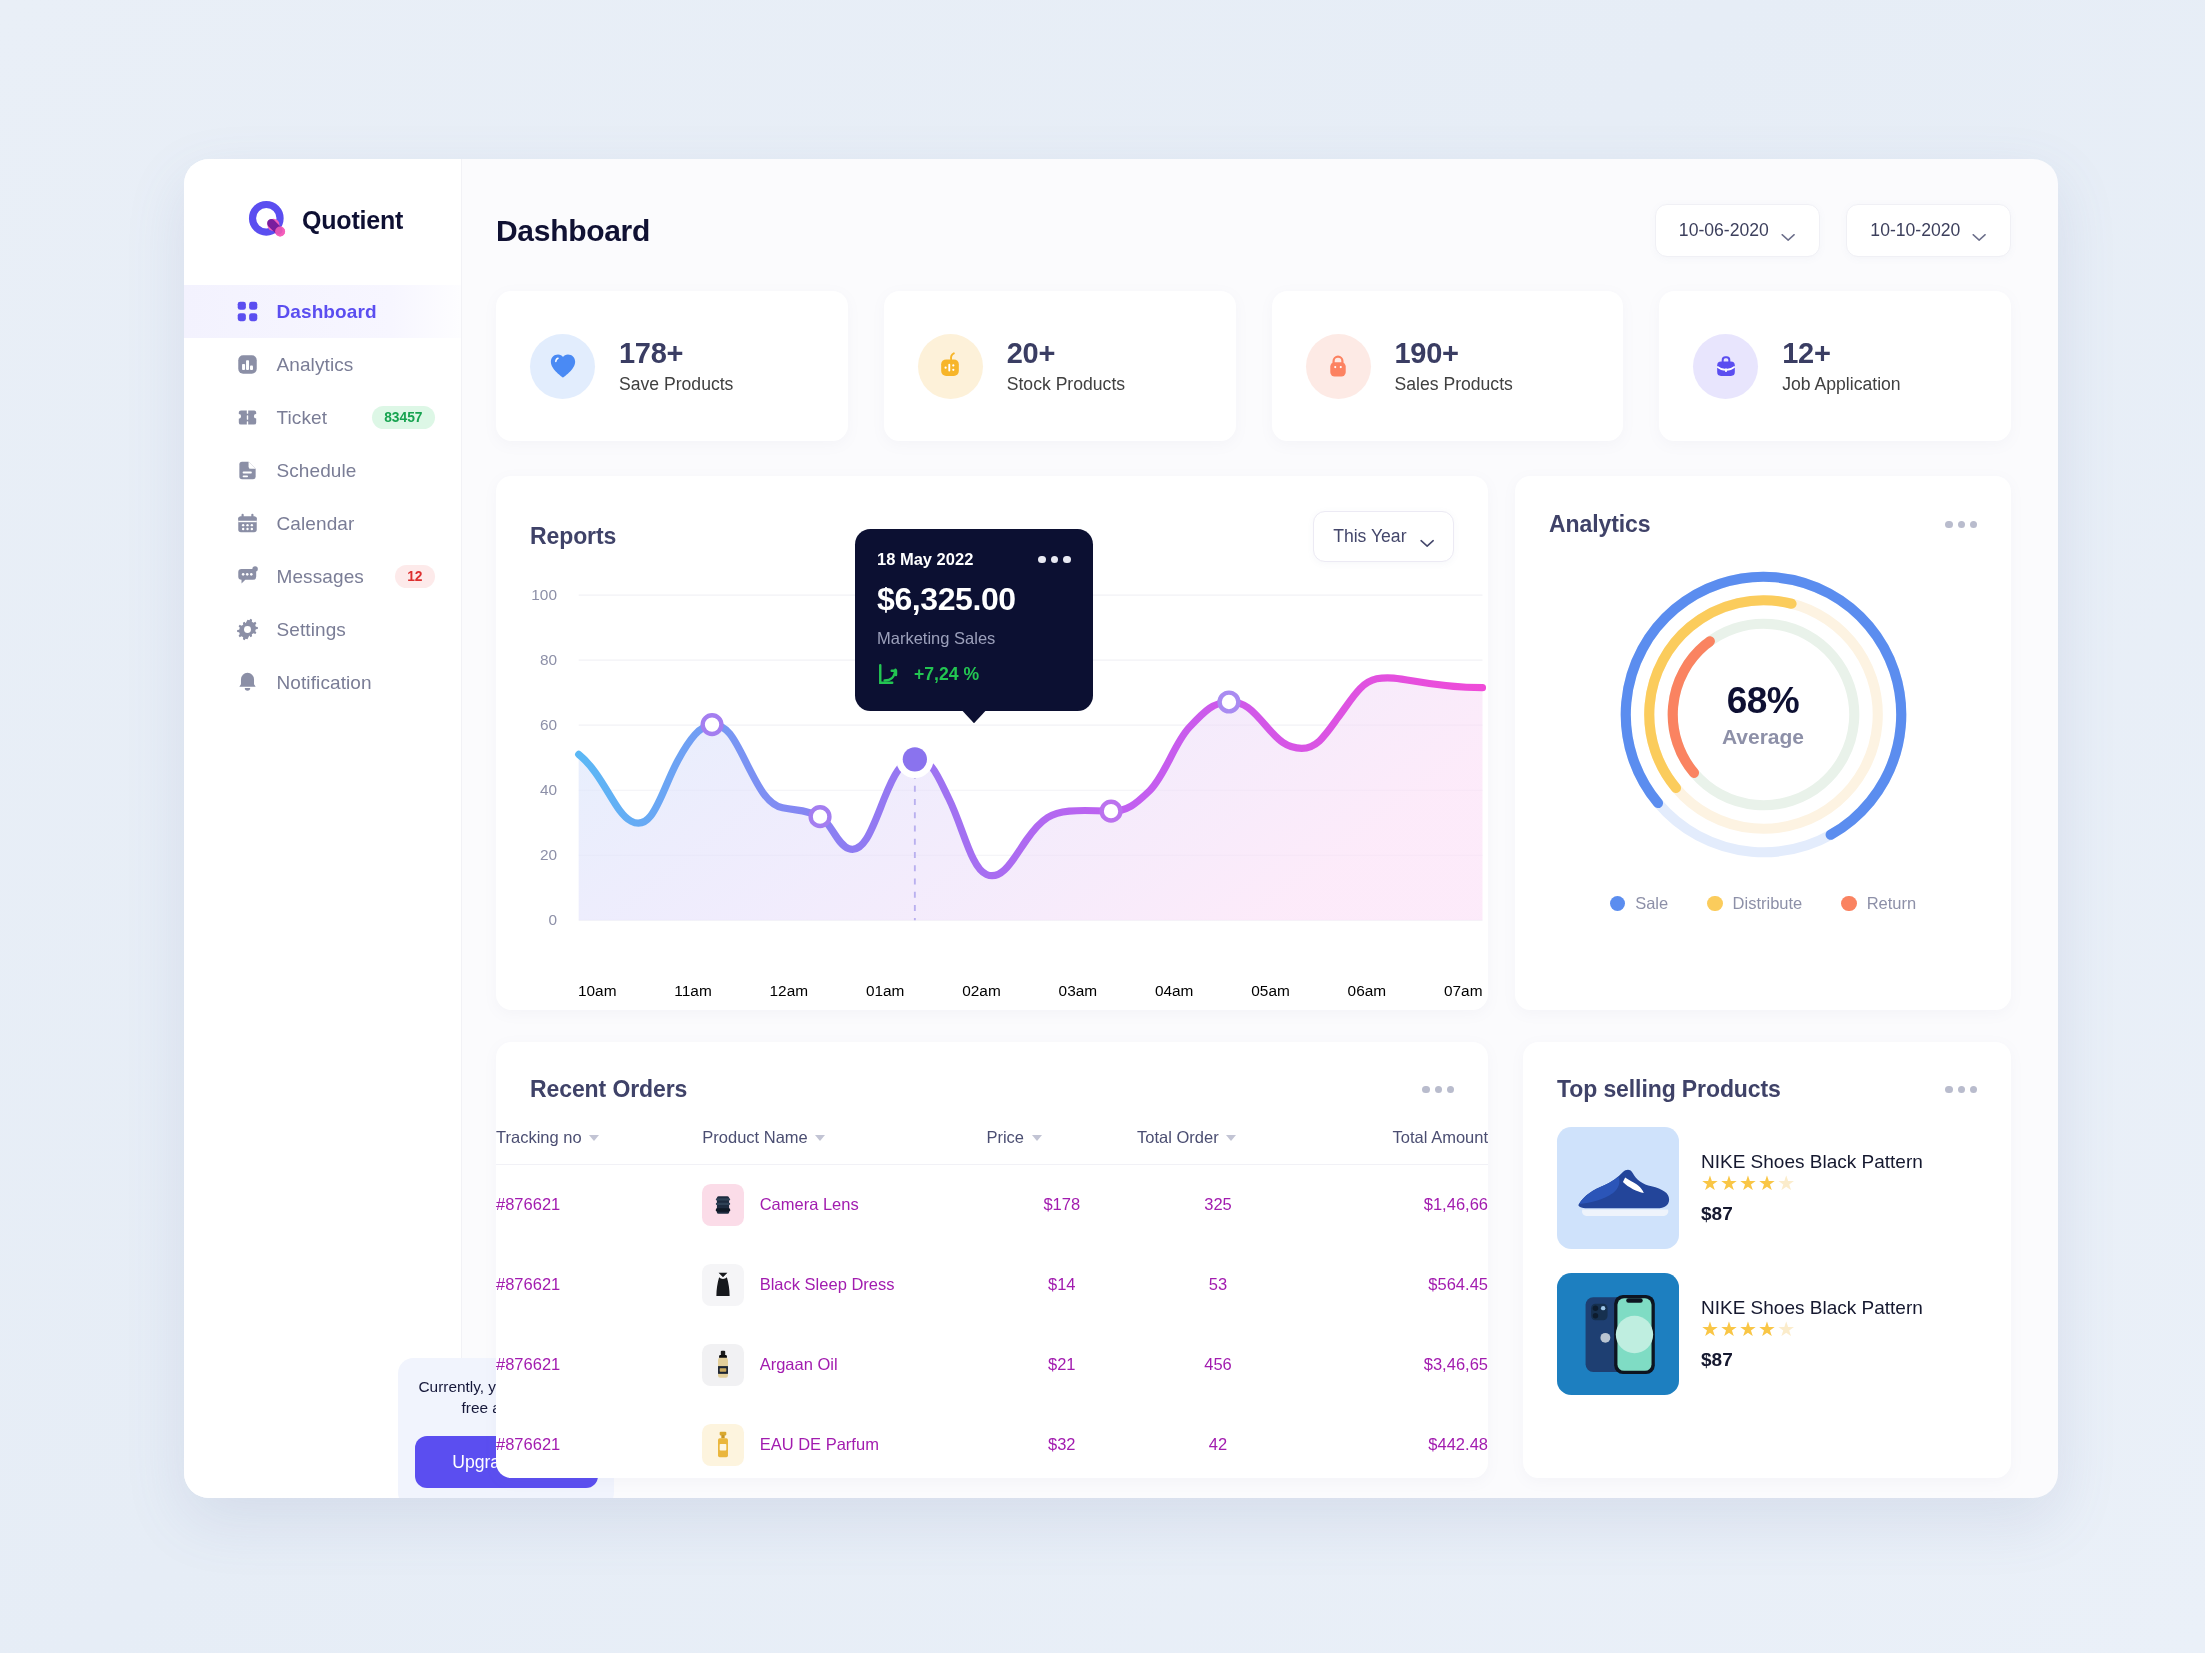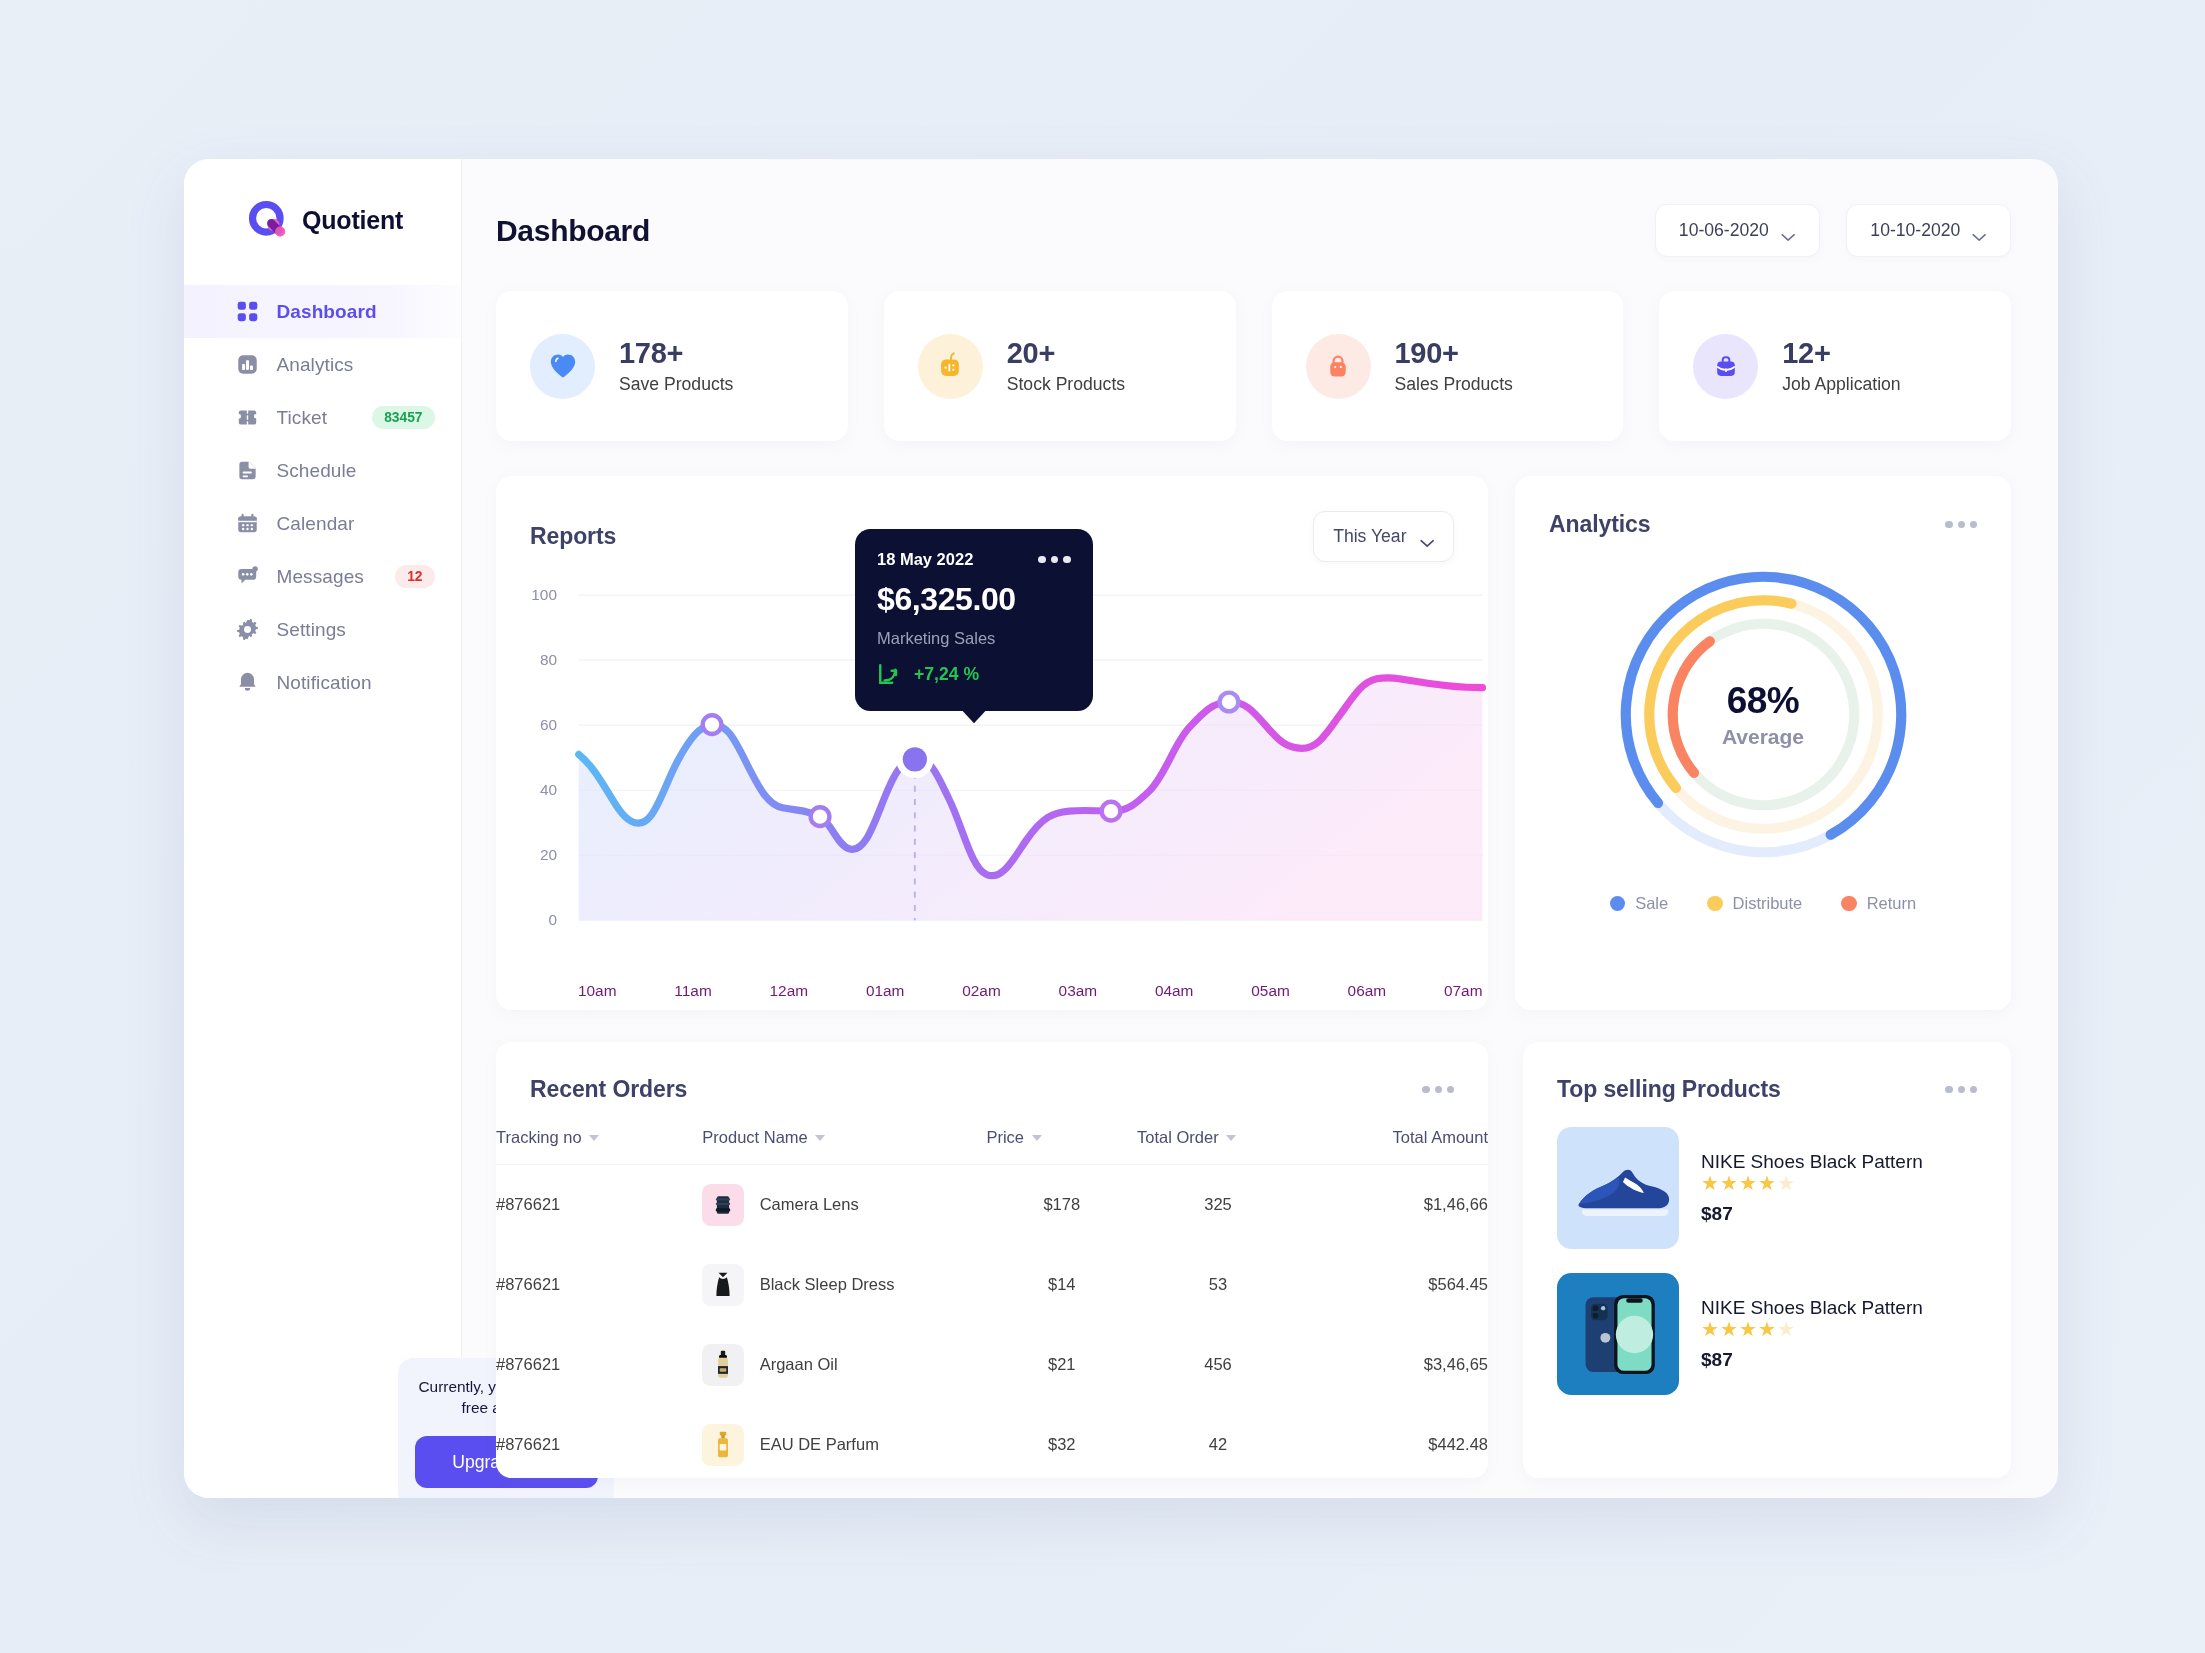--- a/index.html
+++ b/index.html
@@ -119,21 +119,21 @@
   .chart-svg { position: absolute; left: 0; top: 0; width: 992px; height: 441px; }
   .ylab {
     position: absolute; right: 0; transform: translateY(-50%);
     font-size: 15.4px; color: #8d90a8; text-align: right; width: 39px;
   }
   .yaxis { position: absolute; left: 22px; top: 0; width: 39px; height: 441px; }
   .xlabs {
     position: absolute; left: 82px; right: 5.5px; bottom: 3.3px;
     display: flex; justify-content: space-between;
   }
-  .xlabs span { font-size: 15.4px; color: #701a75; }
+  .xlabs span { font-size: 15.4px; color: #000000; }
 
   .tooltip {
     position: absolute; left: 359px; top: -33px;
     width: 238px; background: #0c1032; border-radius: 15.4px;
     padding: 21px 22px 24px; z-index: 5;
   }
   .tt-head { display: flex; align-items: center; }
   .tt-date { font-size: 16.5px; color: #fff; font-weight: 600; }
   .tt-dots { margin-left: auto; display: flex; gap: 5px; }
   .tt-dots i { width: 7.7px; height: 7.7px; border-radius: 50%; background: #e8e9f2; display: block; }
@@ -160,21 +160,21 @@
 
   
   .bot-row { display: flex; gap: 35px; padding: 32px 47px 0 34px; }
   .orders-card { flex: 0 0 992px; height: 436px; padding: 34px 0 0 0; }
   .tbl { width: 100%; border-collapse: collapse; margin-top: 25px; }
   .tbl th {
     font-size: 16.5px; color: #4b4e72; font-weight: 400;
     text-align: left; padding: 0 0 16.5px 0; white-space: nowrap;
   }
   .tbl thead tr { border-bottom: 1.1px solid #f1f1f6; }
-  .tbl td { font-size: 16.5px; color: #404040; padding: 19px 0; }
+  .tbl td { font-size: 16.5px; color: #a21caf; padding: 19px 0; }
   .th-in { display: inline-flex; align-items: center; gap: 7.7px; }
   .caret { width: 0; height: 0; border-left: 5px solid transparent; border-right: 5px solid transparent; border-top: 6px solid #c2c4d4; display: block; }
   .col-track { padding-left: 53px; width: 204px; }
   .col-name { width: 281px; }
   .col-price { width: 149px; text-align: center; }
   .col-order { width: 160px; text-align: center; }
   .col-amt { width: 187px; text-align: right; padding-right: 53px; }
   .prod-cell { display: flex; align-items: center; gap: 15.4px; }
   .thumb { width: 42px; height: 42px; border-radius: 8.8px; flex: 0 0 42px; position: relative; overflow: hidden; }
 

